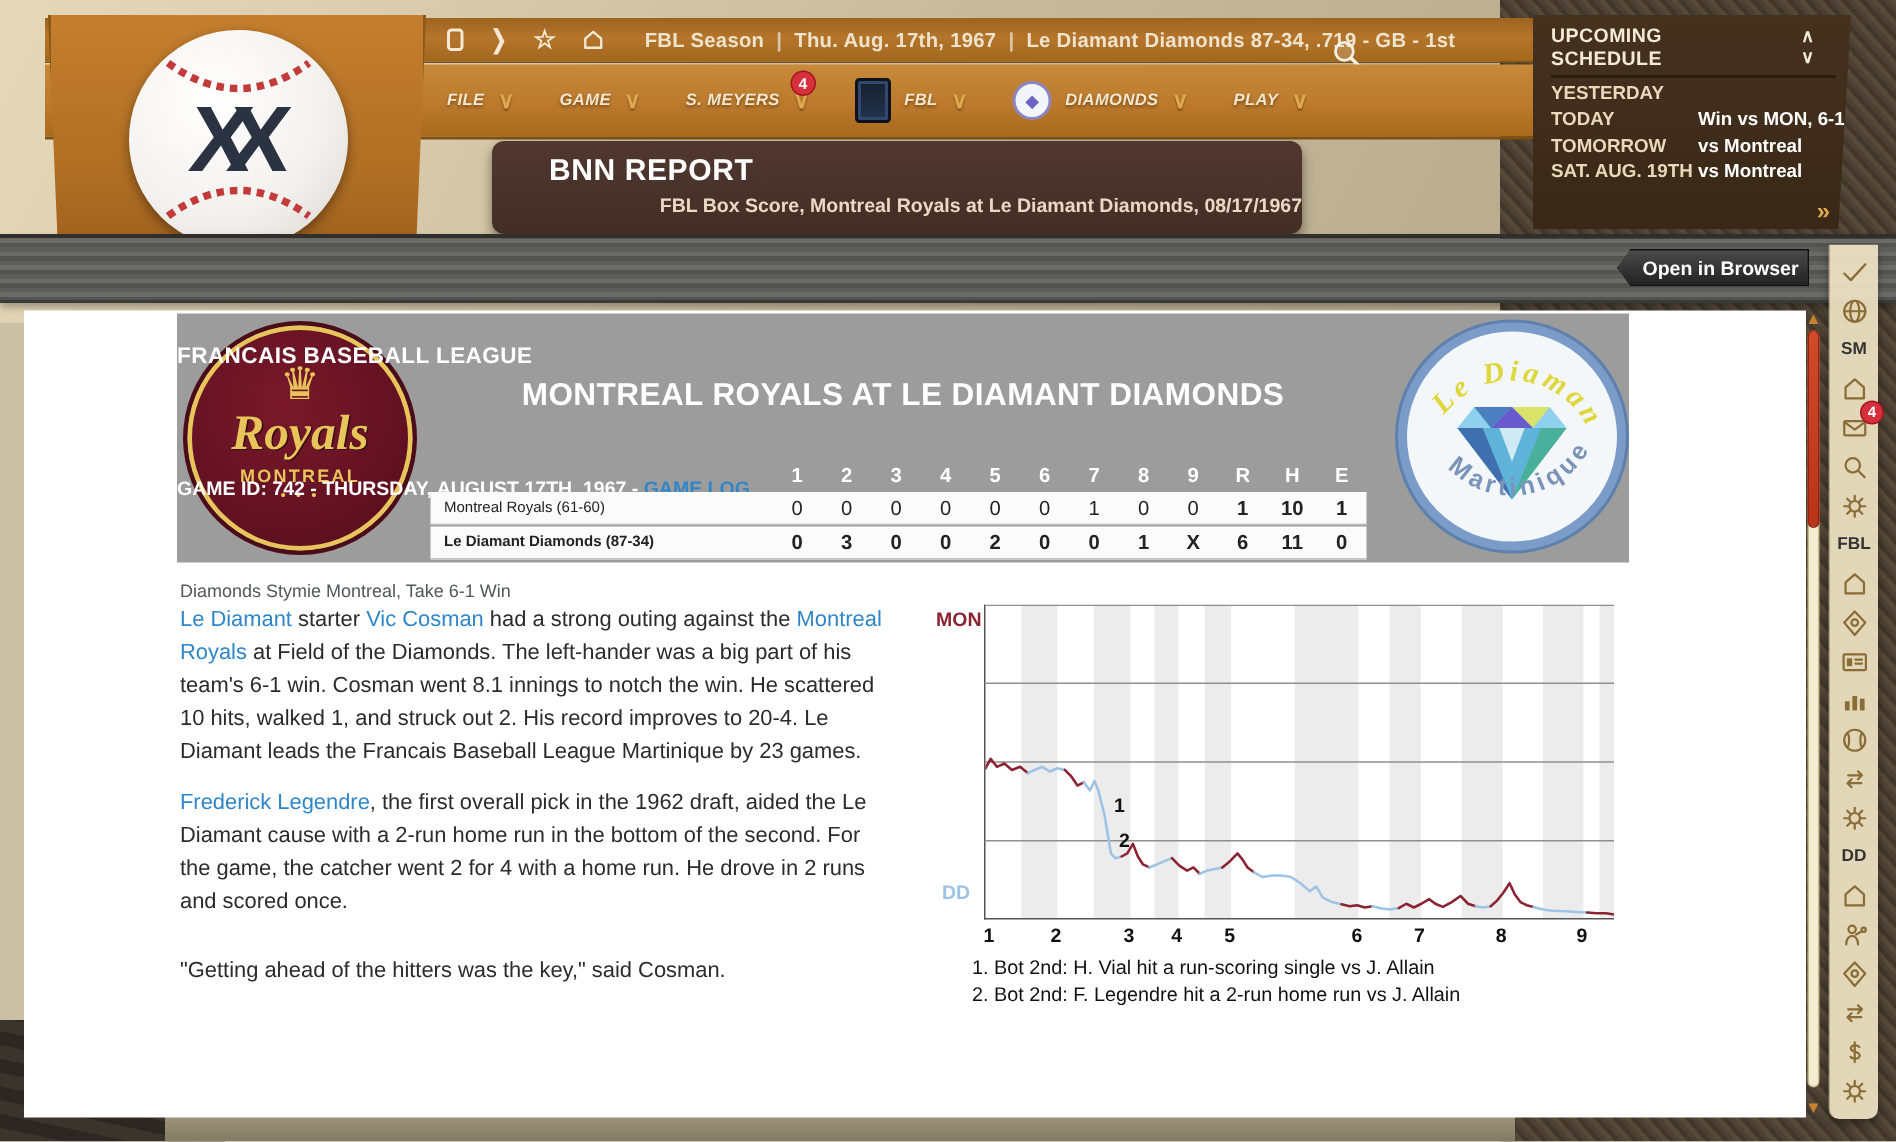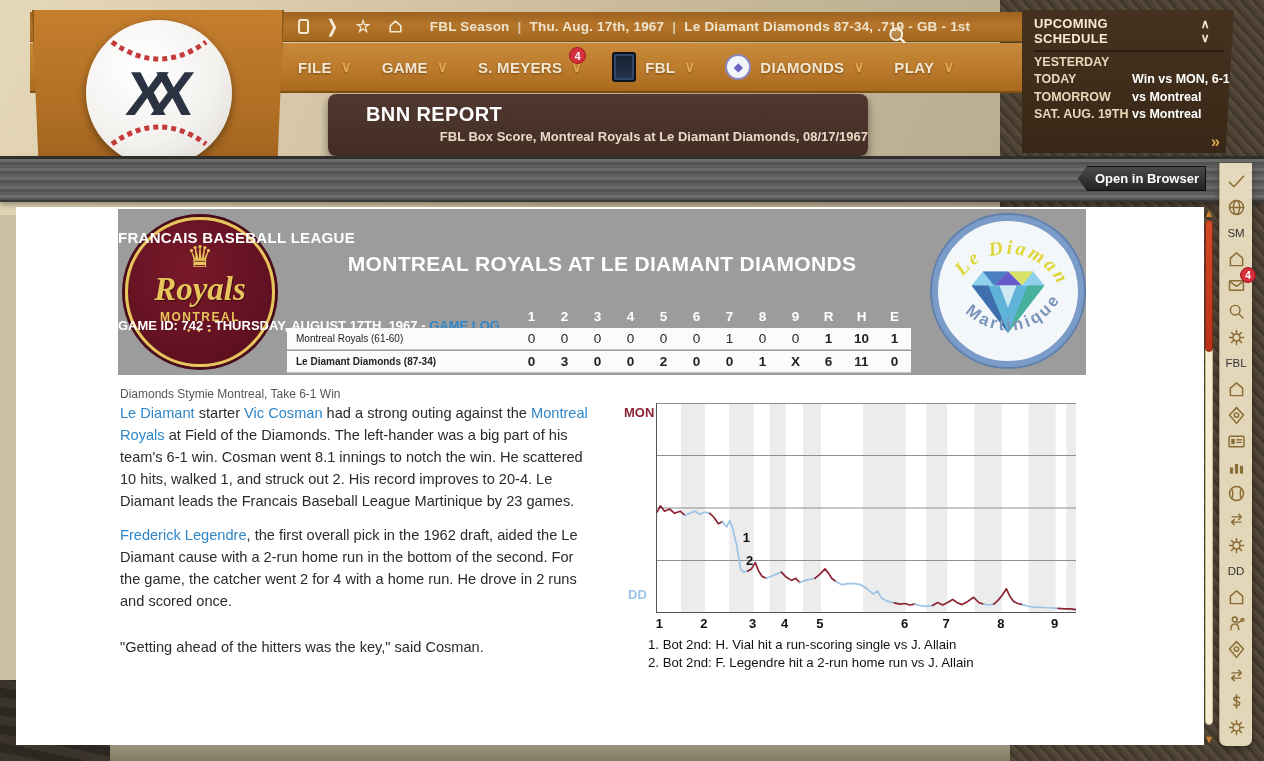--- a/index.html
+++ b/index.html
@@ -27,22 +27,22 @@
   .home-svg, .star-glyph { display:block; }
   .tb-text { color:#eee3cd; font-size:13.5px; font-weight:bold; letter-spacing:.2px; white-space:nowrap; }
   .tb-sep { color:#d8c8a8; margin:0 8px; font-weight:bold; }
   .cursor-mag { position:absolute; left:858px; top:14px; }
 
   
   .menubar { position:absolute; left:30px; top:43px; width:994px; height:50px;
     background:linear-gradient(180deg,#c8893a,#bb7a2c 55%,#a96a1f);
     border-bottom:2px solid #7e5012; display:flex; align-items:center; gap:30px; padding-left:268px; }
   .mi { position:relative; display:flex; align-items:center; gap:9px; cursor:pointer; }
-  .mi-label { color:#f2e7d0; font-size:15px; font-weight:bold; letter-spacing:.3px;
-    text-shadow:0 1px 2px rgba(60,30,0,.5); }
+  .mi-label { color:#f2e7d0; font-size:11px; font-weight:bold; letter-spacing:.3px;
+    text-shadow:0 1px 2px rgba(60,30,0,.5);font-style:italic; }
   .mi-chev { color:#e0a94f; font-size:15px; font-weight:bold; text-shadow:0 1px 1px rgba(60,30,0,.5); }
   .mi-badge { position:absolute; top:-11px; right:-4px; width:17px; height:17px; border-radius:50%;
     background:#d6303c; color:#fff; font-size:10.5px; font-weight:bold; display:flex;
     align-items:center; justify-content:center; border:1px solid #a01722; }
   .mi-fbl-icon { width:24px; height:30px; background:linear-gradient(180deg,#16202f,#243450);
     border:2px solid #0d131e; border-radius:3px; box-shadow:inset 0 0 0 2px #31476b; }
   .mi-dia-icon { width:26px; height:26px; border-radius:50%; background:#f2f5fa;
     border:2px solid #8b86c2; display:flex; align-items:center; justify-content:center;
     color:#6f64c4; font-size:12px; }
 
@@ -153,21 +153,21 @@
     border-radius:4px; cursor:grab; }
 
   
   .sidebar { position:absolute; left:1219px; top:163px; width:33px; height:583px;
     background:rgba(240,228,196,.92); border-left:1px solid rgba(90,70,40,.35);
     border-radius:0 0 7px 7px; box-shadow:0 3px 6px rgba(0,0,0,.35);
     display:flex; flex-direction:column; align-items:center; justify-content:space-between;
     padding:7px 0 8px 0; }
   .sb-item { position:relative; width:24px; height:22px; display:flex; align-items:center;
     justify-content:center; cursor:pointer; }
-  .sb-label { font-size:11.5px; font-weight:normal; color:#333; cursor:default; }
+  .sb-label { font-size:11.5px; font-weight:bold; color:#333; cursor:default; }
   .sb-badge { position:absolute; top:-7px; right:-8px; width:16px; height:16px; border-radius:50%;
     background:#d6303c; color:#fff; font-size:10px; font-weight:bold; display:flex;
     align-items:center; justify-content:center; border:1px solid #a01722; }
   .sb-item svg { display:block; }
 </style>
 </head>
 <body>
 
 <div class="bg-layer bg-topleft"></div>
 <div class="bg-layer bg-right"></div>

